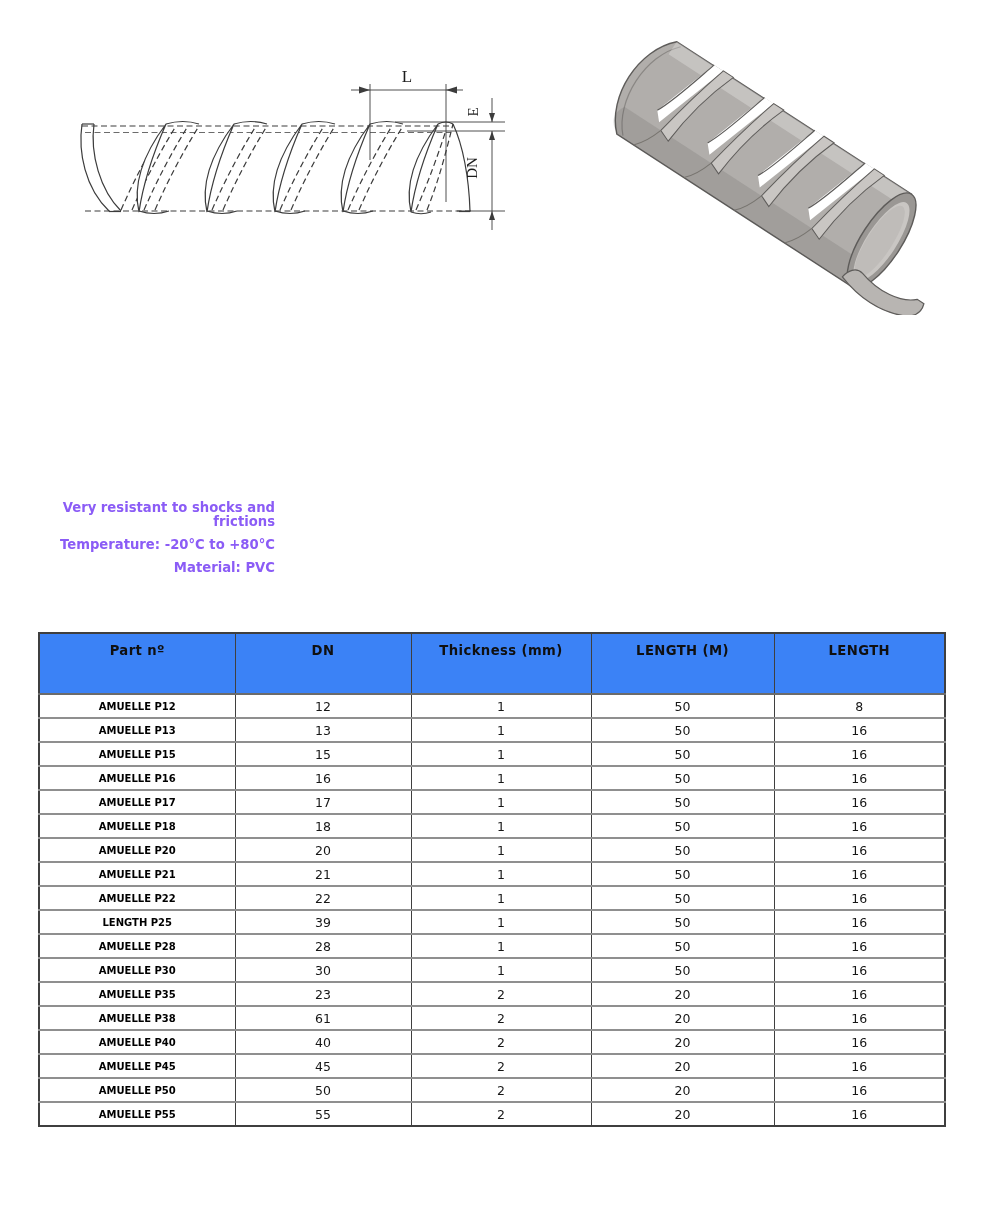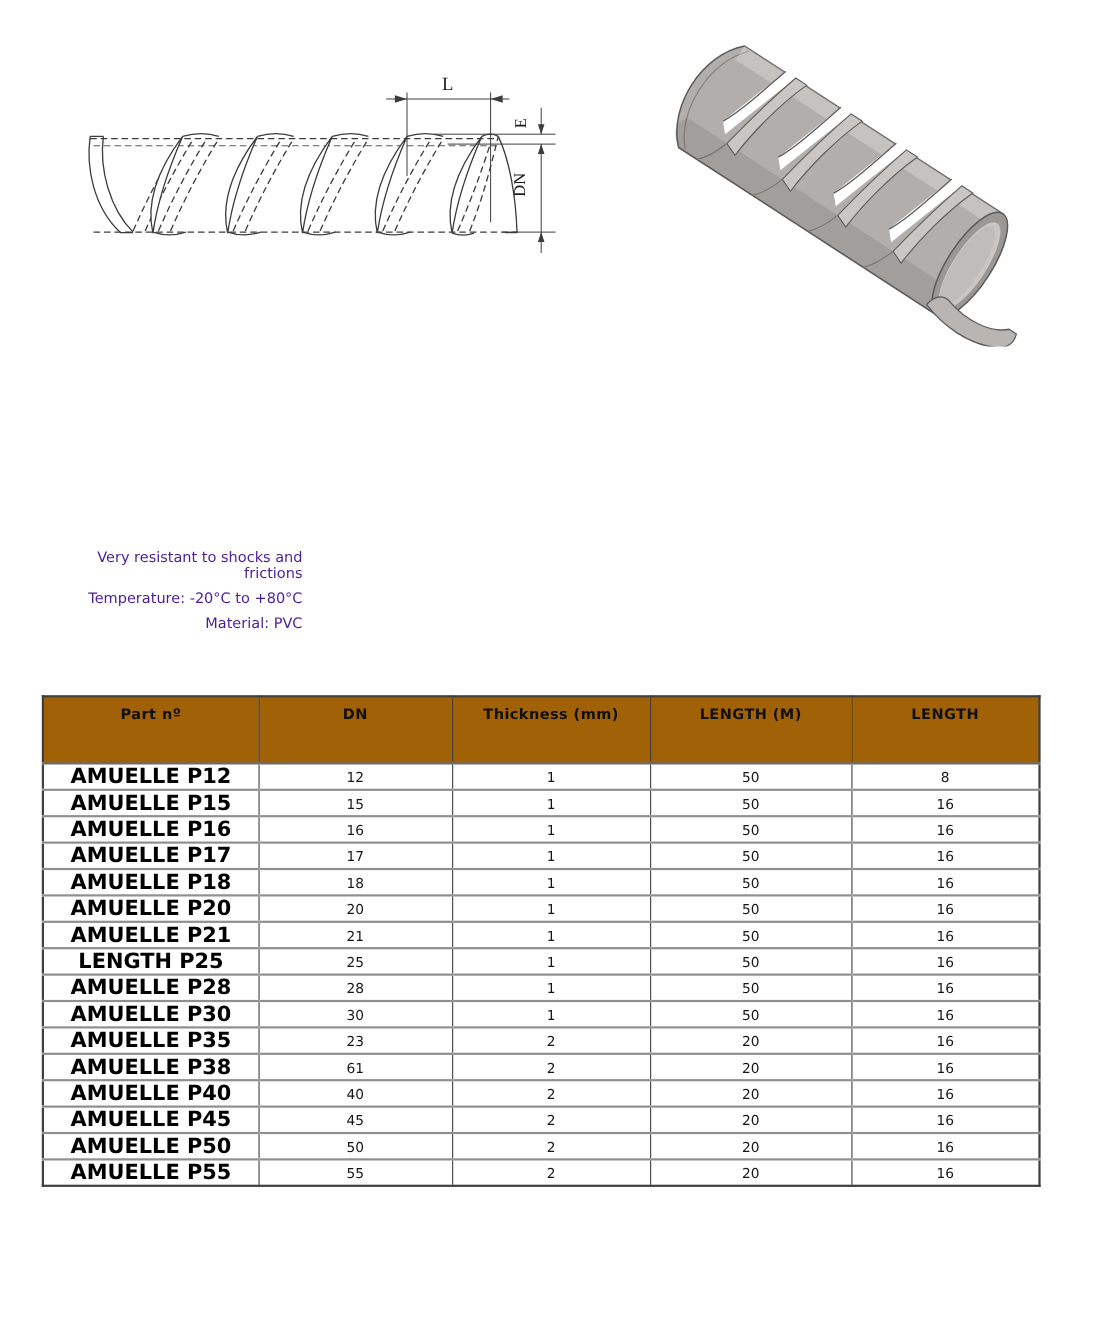--- a/index.html
+++ b/index.html
@@ -17,42 +17,42 @@
   .tech-drawing .lens  { fill:#ffffff; }
   .tech-drawing .arrow { fill:#3c3c3c; stroke:none; }
   .tech-drawing text   { fill:#1c1c1c; font-family:"Liberation Serif","DejaVu Serif",serif; }
 
   
   .product-render { position:absolute; left:565px; top:25px; }
 
   
   .properties {
     position:absolute; left:30px; top:501px; width:245px;
-    text-align:right; font-weight:normal; font-size:13.2px; line-height:14px; color:#4c1d95;
+    text-align:right; font-weight:bold; font-size:13.2px; line-height:14px; color:#8b5cf6;
   }
   .properties p { margin:0 0 9px 0; }
 
   
   .spec-table {
     position:absolute; left:38px; top:632px; width:906px;
     border-collapse:collapse; table-layout:fixed;
     border:2px solid #3f3f3f;
   }
   .spec-table th {
-    background:#a16207; border:1px solid #3f3f3f; border-bottom:2px solid #6b6b6b;
+    background:#3b82f6; border:1px solid #3f3f3f; border-bottom:2px solid #6b6b6b;
     height:50px; padding:9px 2px 0 2px; vertical-align:top; text-align:center;
     font-size:13.2px; font-weight:bold; letter-spacing:0.4px; color:#101010;
   }
   .spec-table td {
     border-left:1px solid #3f3f3f; border-right:1px solid #3f3f3f;
     border-top:2px solid #8f8f8f;
     height:22px; padding:0 2px; text-align:center; vertical-align:middle;
     font-size:12.5px; color:#161616;
   }
-  .spec-table td.part { font-weight:bold; color:#000; font-size:19px; }
+  .spec-table td.part { font-weight:bold; color:#000; font-size:10px; }
 </style>
 </head>
 <body>
 
 <div class="page">
 
   <svg class="tech-drawing" width="450" height="170" viewBox="0 0 450 170">
 
     <path class="dash" d="M27,66 H398"></path>
     <path class="dash thin" d="M30,72.5 H396" opacity="0.85"></path>
@@ -183,20 +183,27 @@
     <tbody>
 
     <tr>
         <td class="part">AMUELLE P12</td>
         <td>12</td>
         <td>1</td>
         <td>50</td>
         <td>8</td>
       </tr>
         <tr>
+        <td class="part">AMUELLE P13</td>
+        <td>13</td>
+        <td>1</td>
+        <td>50</td>
+        <td>16</td>
+      </tr>
+        <tr>
         <td class="part">AMUELLE P15</td>
         <td>15</td>
         <td>1</td>
         <td>50</td>
         <td>16</td>
       </tr>
         <tr>
         <td class="part">AMUELLE P16</td>
         <td>16</td>
         <td>1</td>
@@ -225,22 +232,29 @@
         <td>16</td>
       </tr>
         <tr>
         <td class="part">AMUELLE P21</td>
         <td>21</td>
         <td>1</td>
         <td>50</td>
         <td>16</td>
       </tr>
         <tr>
+        <td class="part">AMUELLE P22</td>
+        <td>22</td>
+        <td>1</td>
+        <td>50</td>
+        <td>16</td>
+      </tr>
+        <tr>
         <td class="part">LENGTH P25</td>
-        <td>25</td>
+        <td>39</td>
         <td>1</td>
         <td>50</td>
         <td>16</td>
       </tr>
         <tr>
         <td class="part">AMUELLE P28</td>
         <td>28</td>
         <td>1</td>
         <td>50</td>
         <td>16</td>

